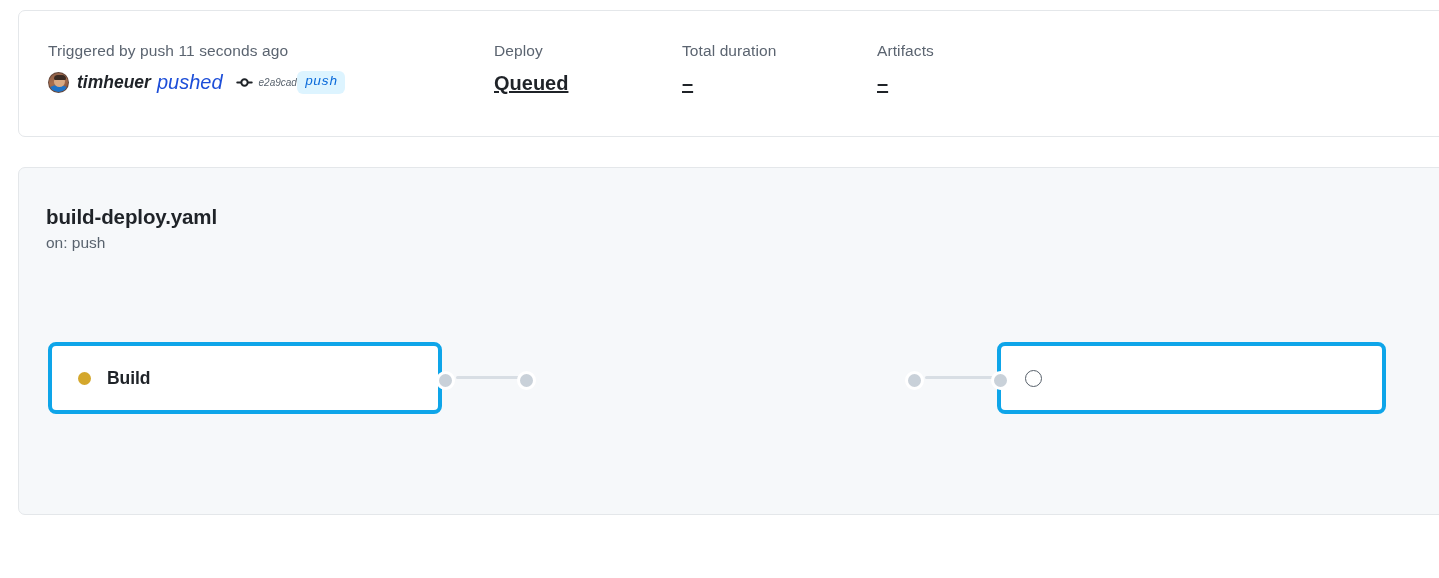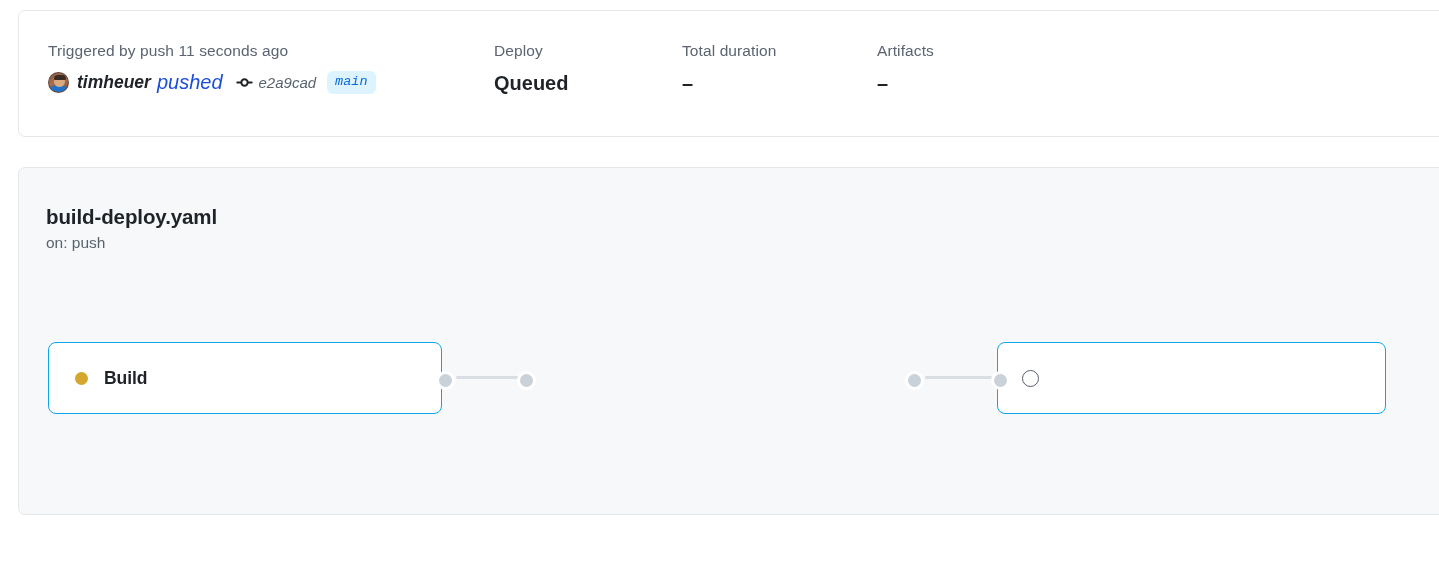--- a/index.html
+++ b/index.html
@@ -41,20 +41,21 @@
     letter-spacing: 0.1px;
     white-space: nowrap;
   }
   .col-value {
     margin-top: 9px;
     font-size: 20px;
     font-weight: 700;
     color: #1f2328;
     line-height: 26px;
     white-space: nowrap;
+    text-decoration: underline;
   }
   .col-value.dash {
     font-weight: 700;
     font-size: 20px;
     color: #1f2328;
   }
 
   
   .trigger-row {
     margin-top: 7px;
@@ -114,23 +115,22 @@
     margin-right: 13px;
   }
   .commit-icon {
     flex: none;
     margin-right: 6px;
     display: flex;
     align-items: center;
     color: #1f2328;
   }
   .commit-sha {
-    font-size: 15px;
+    font-size: 10px;
     color: #59636e;
-    margin-right: 11px;
   }
   .branch-badge {
     display: inline-block;
     background: #ddf4ff;
     color: #0969da;
     font-family: "Liberation Mono", monospace;
     font-size: 13.5px;
     line-height: 20px;
     padding: 1px 8px 2px 8px;
     border-radius: 6px;
@@ -167,21 +167,21 @@
   }
 
   
   .nodes { position: absolute; left: 0; top: 0; right: 0; bottom: 0; }
 
   .job-node {
     position: absolute;
     top: 174px;
     height: 72px;
     background: #ffffff;
-    border: 1px solid #0ea5e9;
+    border: 4px solid #0ea5e9;
     border-radius: 8px;
     display: flex;
     align-items: center;
     padding-left: 23px;
   }
   .job-node.n1 { left: 29px;   width: 394px; }
   .job-node.n2 { left: 504px;  width: 388px; }
   .job-node.n3 { left: 978px;  width: 389px; }
 
   .job-status {
@@ -256,21 +256,21 @@
         </span>
         <span class="actor">timheuer</span>
         <span class="pushed-text">pushed</span>
         <span class="commit-icon">
           <svg width="17" height="17" viewBox="0 0 16 16" aria-hidden="true">
             <circle cx="8" cy="8" r="3" fill="none" stroke="currentColor" stroke-width="1.9"></circle>
             <path d="M1.2 8 H4.6 M11.4 8 H14.8" stroke="currentColor" stroke-width="1.9" stroke-linecap="round"></path>
           </svg>
         </span>
         <span class="commit-sha">e2a9cad</span>
-        <span class="branch-badge">main</span>
+        <span class="branch-badge">push</span>
       </div>
     </div>
 
     <div class="col col-status">
       <div class="col-label">Deploy</div>
       <div class="col-value">Queued</div>
     </div>
 
     <div class="col col-duration">
       <div class="col-label">Total duration</div>

